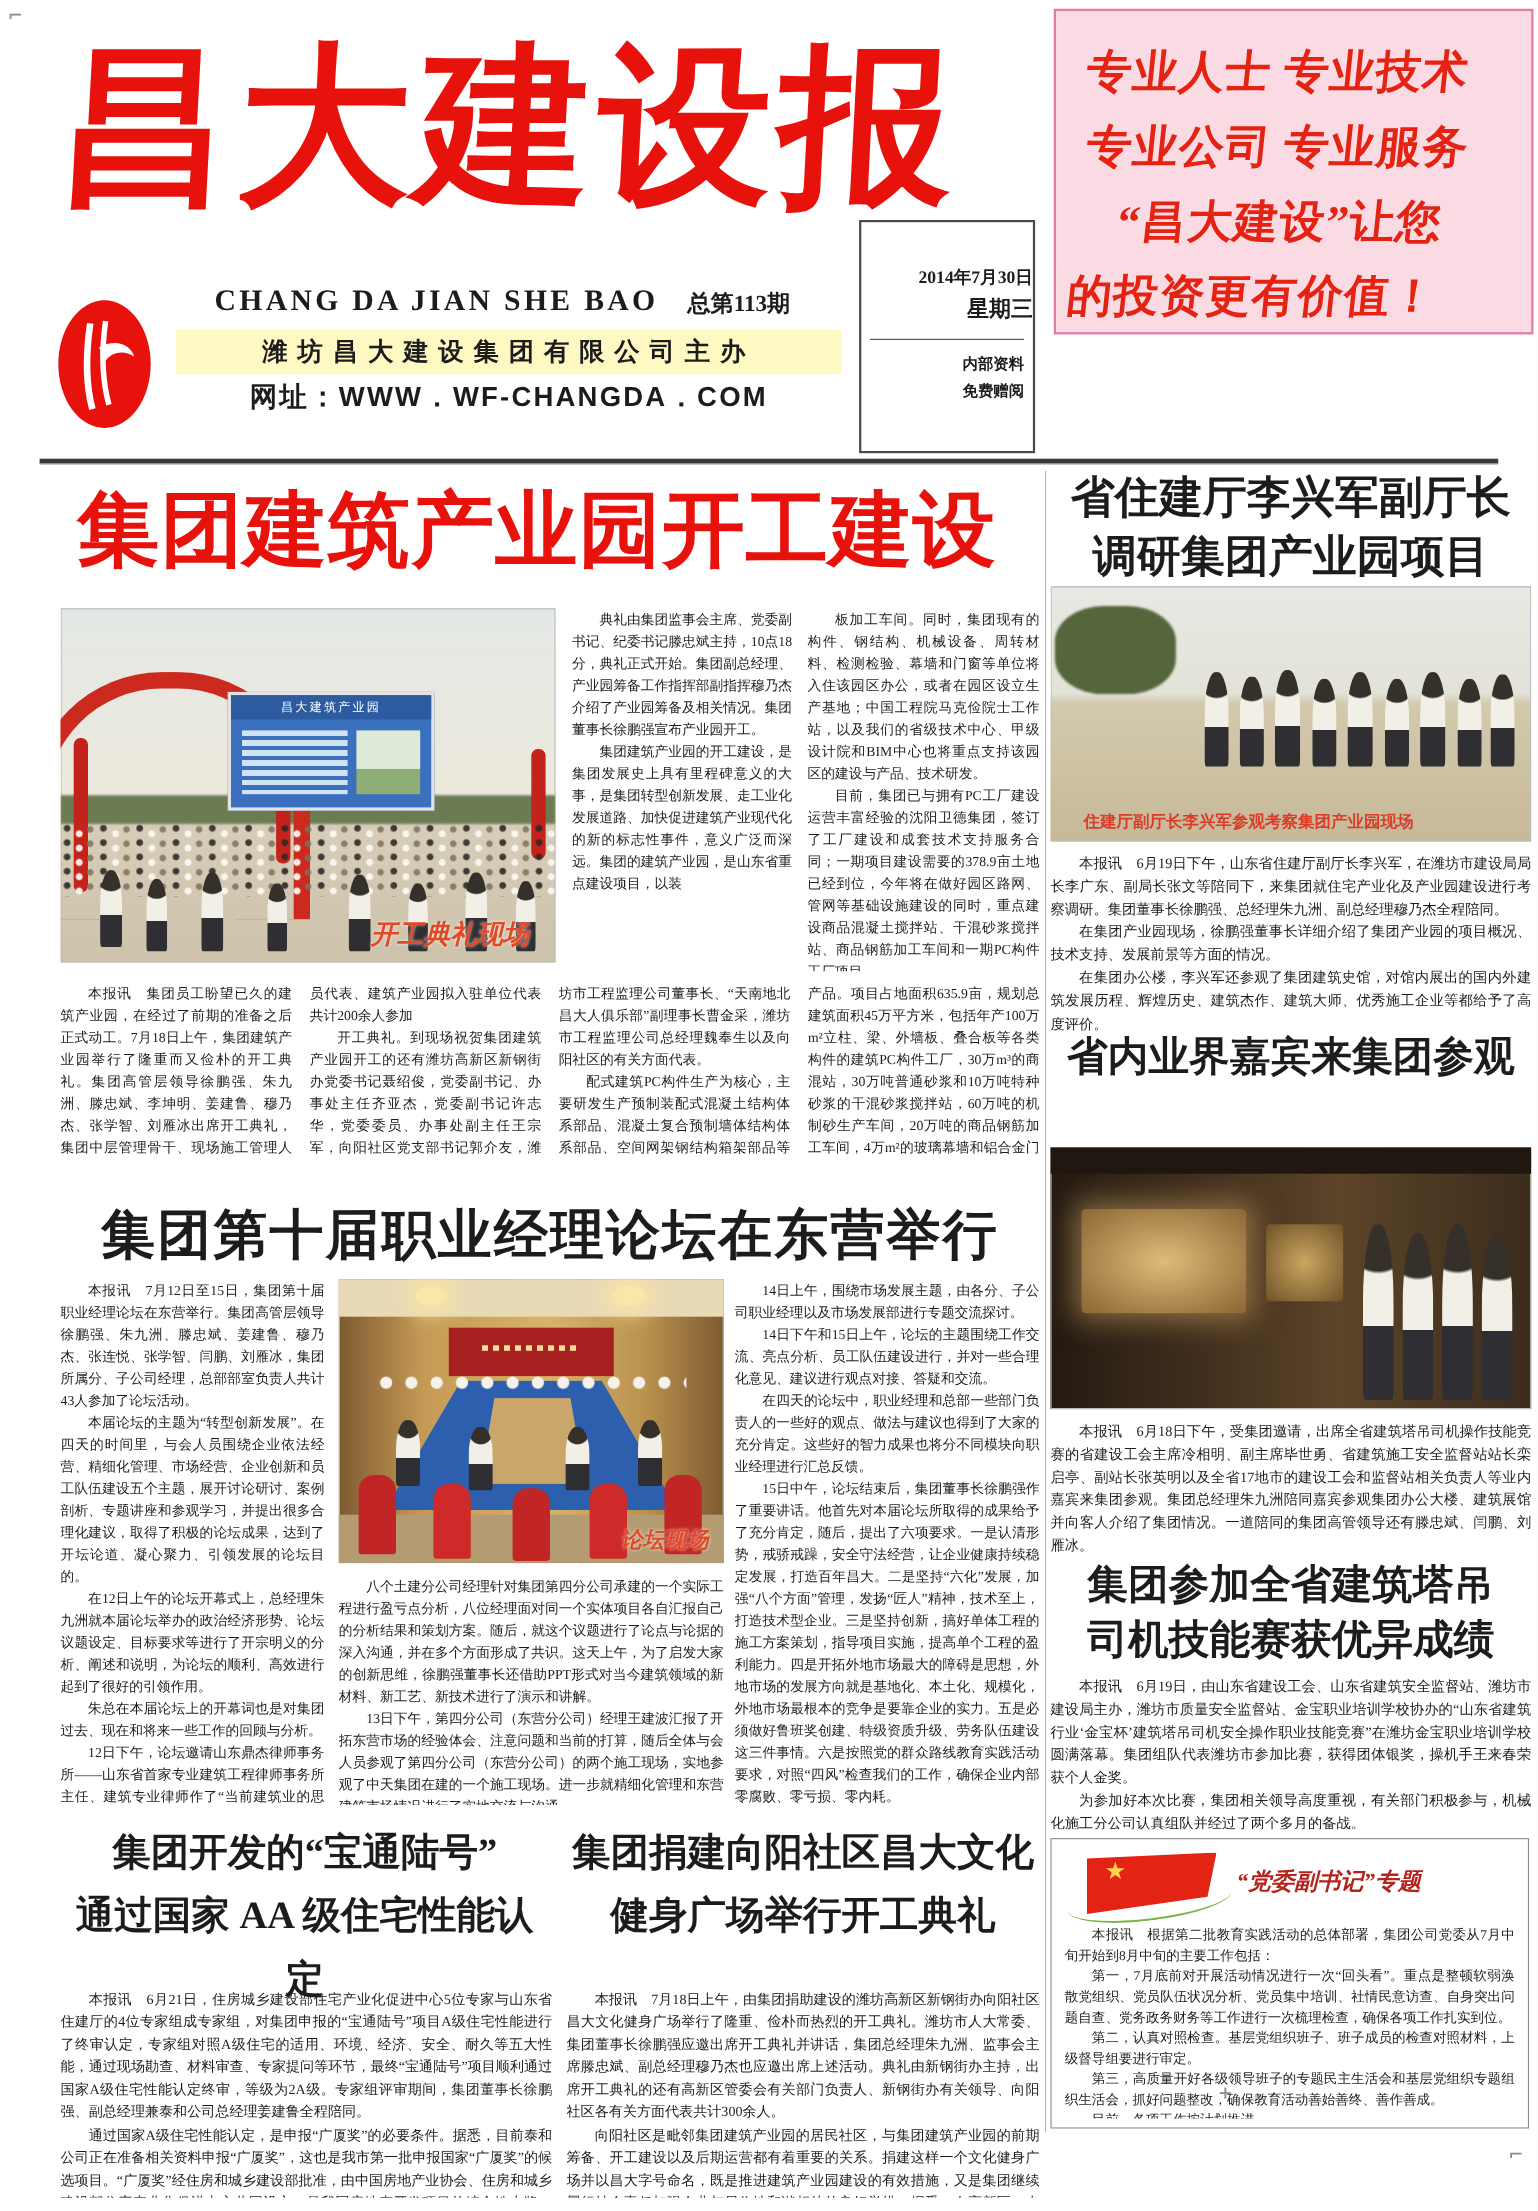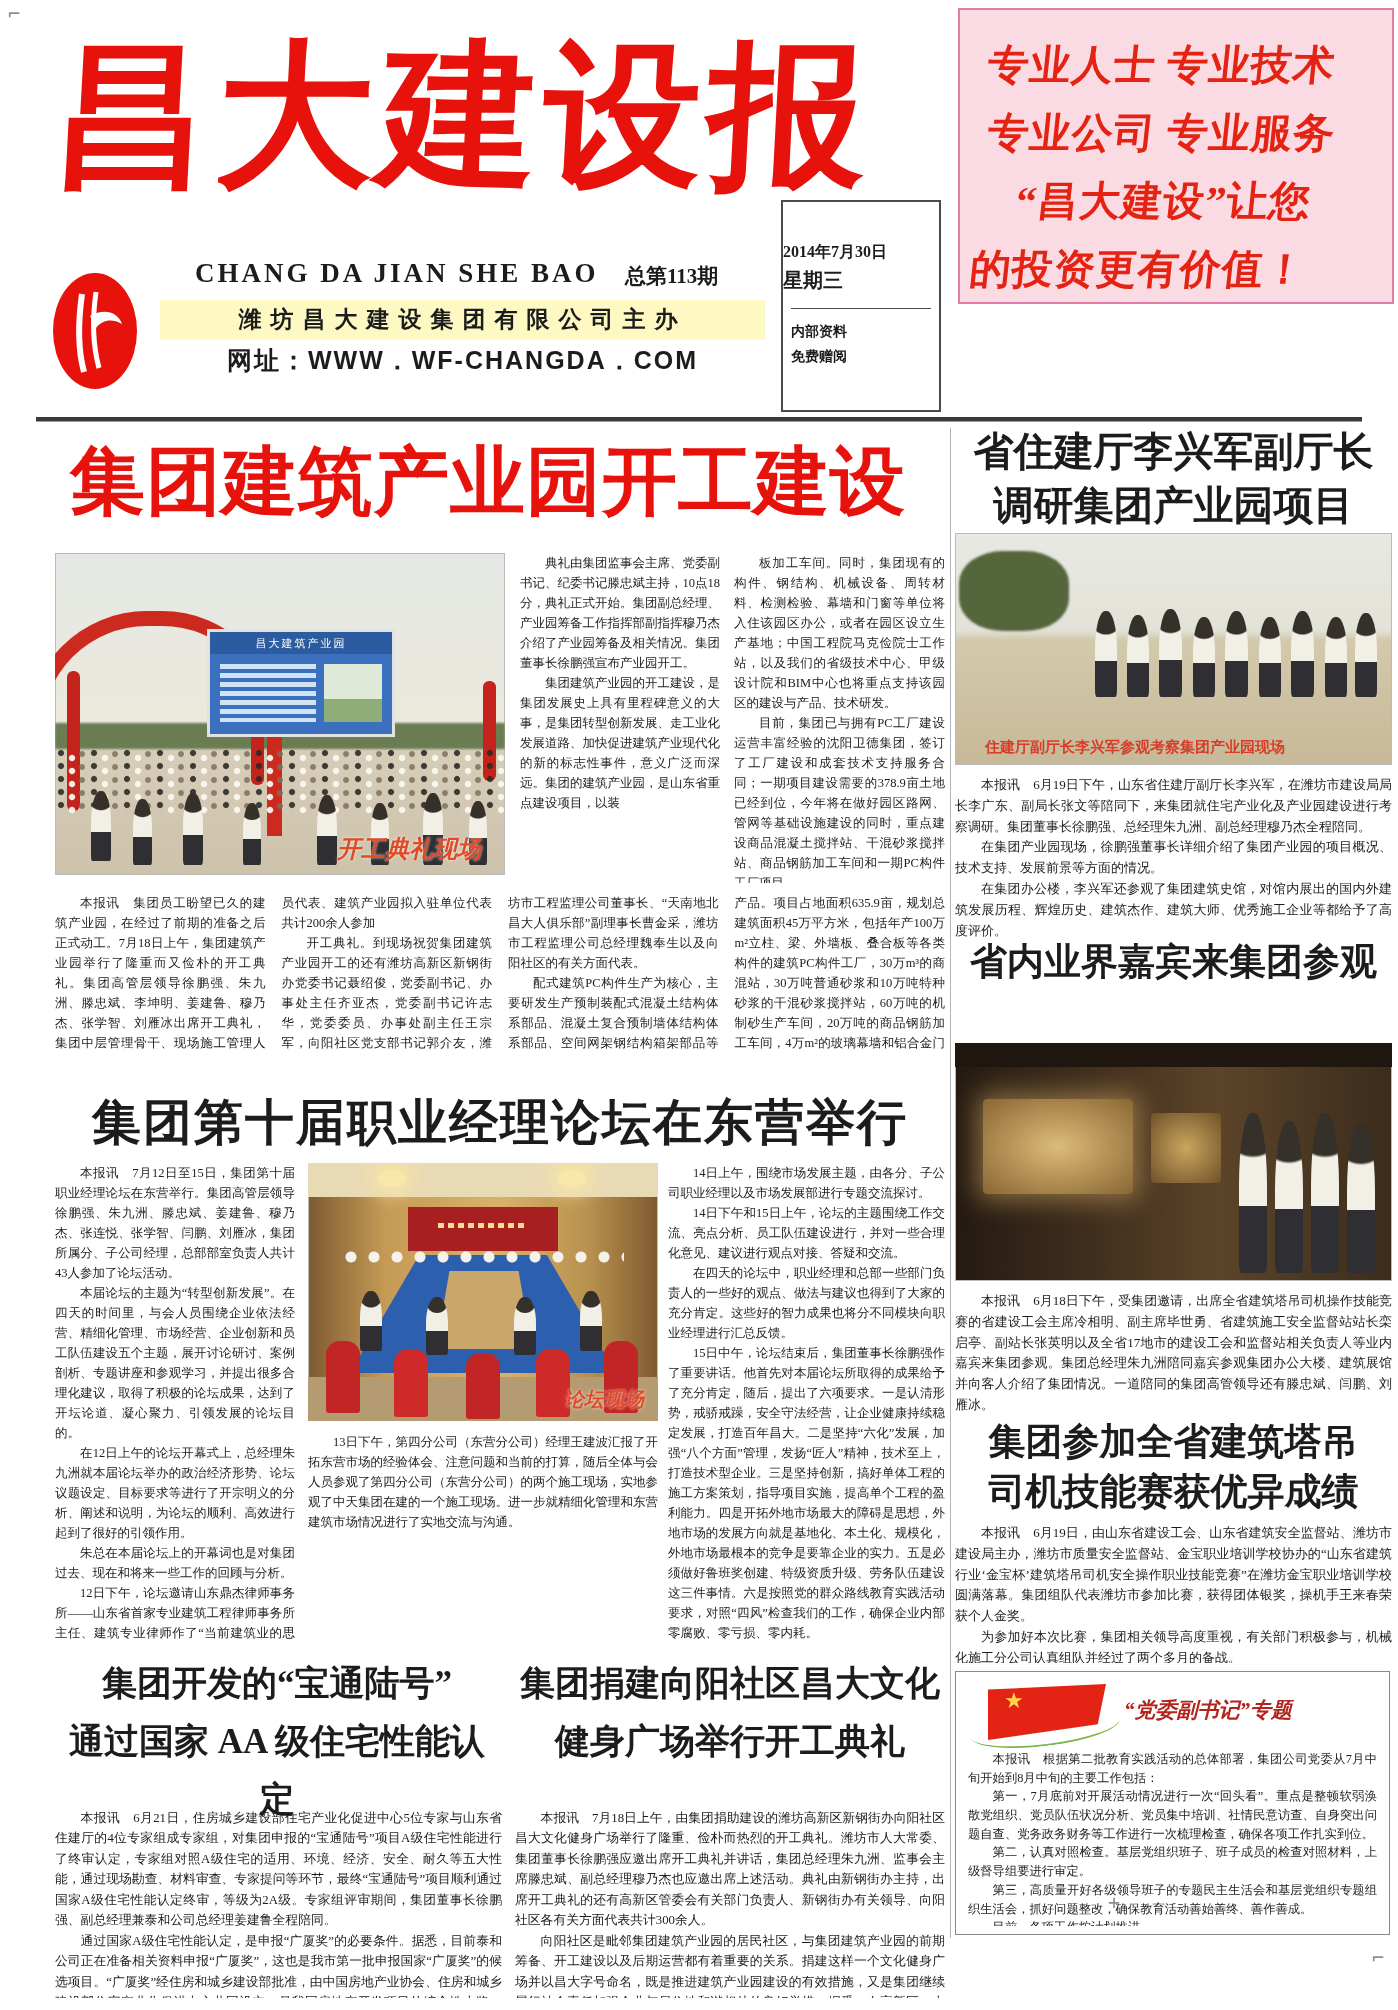--- a/index.html
+++ b/index.html
@@ -12,21 +12,21 @@
   #mast-title{left:52px;top:14px;width:860px;height:215px;color:#e8120c;
       font-size:158px;line-height:205px;font-weight:900;letter-spacing:6px;
       transform:skewX(-3deg);white-space:nowrap;}
   #pinyin{left:195px;top:258px;font-size:27px;font-weight:bold;letter-spacing:3px;}
   #issue-no{left:625px;top:262px;font-size:21px;font-weight:bold;}
   #organizer{left:160px;top:300px;width:605px;height:40px;background:#fef9c3;
       text-align:center;font-size:23px;font-weight:bold;letter-spacing:9px;line-height:40px;}
   #website{left:160px;top:344px;width:605px;text-align:center;font-size:25px;font-weight:bold;
       letter-spacing:2px;font-family:"Liberation Sans",sans-serif;}
   #logo{left:52px;top:272px;width:86px;height:118px;}
-  #datebox{left:781px;top:200px;width:156px;height:208px;border:2px solid #4a4a4a;text-align:left;}
+  #datebox{left:781px;top:200px;width:156px;height:208px;border:2px solid #4a4a4a;text-align:right;}
   #datebox .d1{margin-top:40px;font-size:16px;font-weight:bold;}
   #datebox .d2{font-size:20px;font-weight:bold;margin-top:4px;}
   #datebox .inner{margin:14px 8px 0 8px;border-top:1.5px solid #4a4a4a;padding-top:10px;
       font-size:14px;font-weight:bold;line-height:1.8;}
   #adbox{left:958px;top:8px;width:432px;height:292px;background:#fbdbe3;border:2px solid #e27ba8;}
   .ad-line{position:absolute;color:#e42313;font-weight:900;font-size:41px;white-space:nowrap;
       transform:skewX(-6deg);letter-spacing:1px;}
   #rule-top{left:36px;top:417px;width:1326px;height:4px;background:#3a3a3a;border-bottom:1px solid #999;}
   
   #lead-headline{left:70px;top:432px;width:880px;height:98px;color:#e8120c;font-weight:900;
@@ -207,20 +207,21 @@
     <div class="abs" style="left:228px;top:186px;width:34px;height:68px;background:#cf2a2a;border-radius:14px 14px 3px 3px;"></div>
     <div class="abs" style="left:296px;top:178px;width:34px;height:72px;background:#c22525;border-radius:14px 14px 3px 3px;"></div>
     <div class="pp" style="left:52px;top:128px;width:22px;height:60px;"></div>
     <div class="pp" style="left:118px;top:134px;width:22px;height:58px;"></div>
     <div class="pp" style="left:206px;top:134px;width:22px;height:58px;"></div>
     <div class="pp" style="left:272px;top:128px;width:22px;height:60px;"></div>
     <span class="cap-script" style="right:14px;bottom:8px;font-size:20px;">论坛现场</span>
   </div>
 
   <div id="forum-ctext" class="abs txt">
+    <p>八个土建分公司经理针对集团第四分公司承建的一个实际工程进行盈亏点分析，八位经理面对同一个实体项目各自汇报自己的分析结果和策划方案。随后，就这个议题进行了论点与论据的深入沟通，并在多个方面形成了共识。这天上午，为了启发大家的创新思维，徐鹏强董事长还借助PPT形式对当今建筑领域的新材料、新工艺、新技术进行了演示和讲解。</p>
     <p>13日下午，第四分公司（东营分公司）经理王建波汇报了开拓东营市场的经验体会、注意问题和当前的打算，随后全体与会人员参观了第四分公司（东营分公司）的两个施工现场，实地参观了中天集团在建的一个施工现场。进一步就精细化管理和东营建筑市场情况进行了实地交流与沟通。</p>
   </div>
 
   <div id="forum-col3" class="abs txt">
     <p>14日上午，围绕市场发展主题，由各分、子公司职业经理以及市场发展部进行专题交流探讨。</p>
     <p>14日下午和15日上午，论坛的主题围绕工作交流、亮点分析、员工队伍建设进行，并对一些合理化意见、建议进行观点对接、答疑和交流。</p>
     <p>在四天的论坛中，职业经理和总部一些部门负责人的一些好的观点、做法与建议也得到了大家的充分肯定。这些好的智力成果也将分不同模块向职业经理进行汇总反馈。</p>
     <p>15日中午，论坛结束后，集团董事长徐鹏强作了重要讲话。他首先对本届论坛所取得的成果给予了充分肯定，随后，提出了六项要求。一是认清形势，戒骄戒躁，安全守法经营，让企业健康持续稳定发展，打造百年昌大。二是坚持“六化”发展，加强“八个方面”管理，发扬“匠人”精神，技术至上，打造技术型企业。三是坚持创新，搞好单体工程的施工方案策划，指导项目实施，提高单个工程的盈利能力。四是开拓外地市场最大的障碍是思想，外地市场的发展方向就是基地化、本土化、规模化，外地市场最根本的竞争是要靠企业的实力。五是必须做好鲁班奖创建、特级资质升级、劳务队伍建设这三件事情。六是按照党的群众路线教育实践活动要求，对照“四风”检查我们的工作，确保企业内部零腐败、零亏损、零内耗。</p>
 
   </div>

